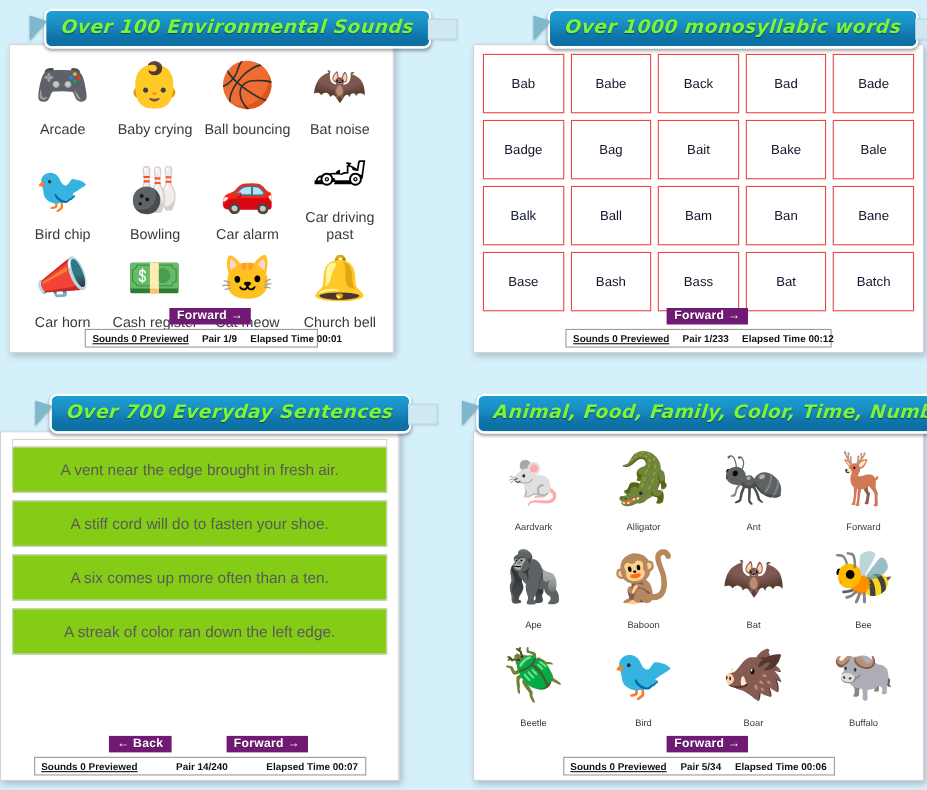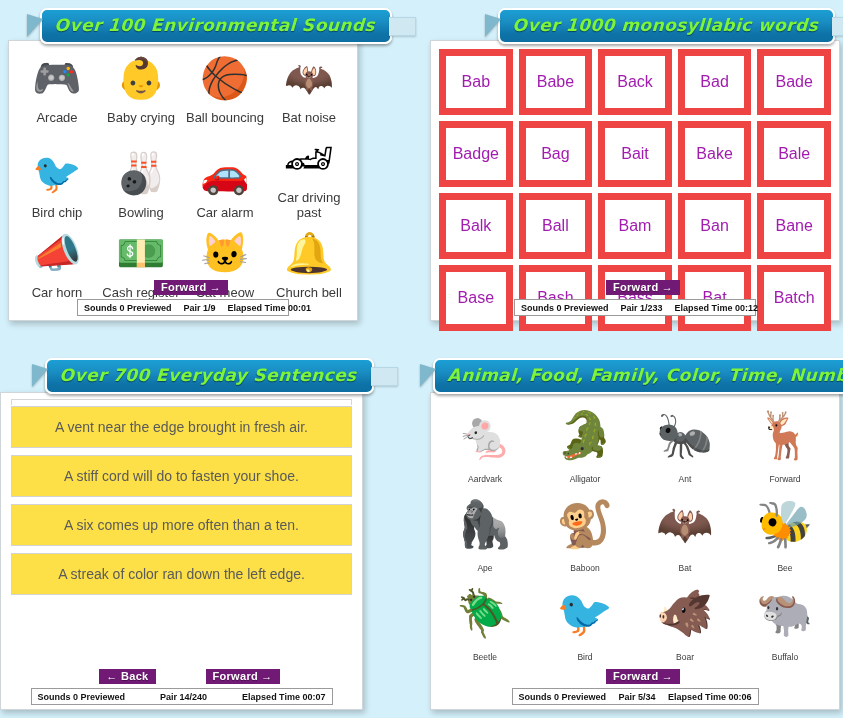--- a/index.html
+++ b/index.html
@@ -105,36 +105,36 @@
   }
 
   
   .word-grid{
     display:grid;
     grid-template-columns:repeat(5,1fr);
     gap:6px;
     padding:8px 8px 0 8px;
   }
   .word-cell{
-    border:7px solid #ef4444;
+    border:1px solid #ef4444;
     background:#fff;
     height:52px;
     display:flex;align-items:center;justify-content:center;
-    font-size:16px;color:#a21caf;
+    font-size:12px;color:#0f172a;
   }
 
   
   .sent-wrap{padding:6px 10px 0 10px;}
   .sent-sliver{
     border:1px solid #d6d6d6;border-bottom:none;
     height:5px;background:#fff;margin-bottom:1px;
   }
   .sent-cell{
     border:1px solid #d3d3d3;
-    background:#fde047;
+    background:#84cc16;
     height:40px;
     margin-bottom:7px;
     display:flex;align-items:center;justify-content:center;
     font-size:14px;color:#5a5a5a;
   }
 
   
   .navbar{
     display:flex;justify-content:center;align-items:center;
     gap:34px;
@@ -161,21 +161,21 @@
     background:#fff;
     display:flex;
     align-items:center;
     height:15px;
     font-size:9px;
     color:#111;
     font-weight:bold;
     margin:4px auto 0 auto;
   }
   .status span{padding:0 6px;white-space:nowrap;}
-  .st-left{flex:0 0 auto;}
+  .st-left{flex:0 0 auto;text-decoration:underline;}
   .st-mid{flex:1 1 auto;text-align:center;}
   .st-right{flex:0 0 auto;}
 
   
   #q1 .banner-wrap{padding:8px 0 0 40px;}
   #q1 .panel{position:absolute;left:8px;top:40px;width:350px;height:281px;}
   #q1 .status{width:210px;}
 
   #q2 .banner-wrap{padding:8px 0 0 75px;}
   #q2 .panel{position:absolute;left:7px;top:40px;width:410px;height:281px;}

